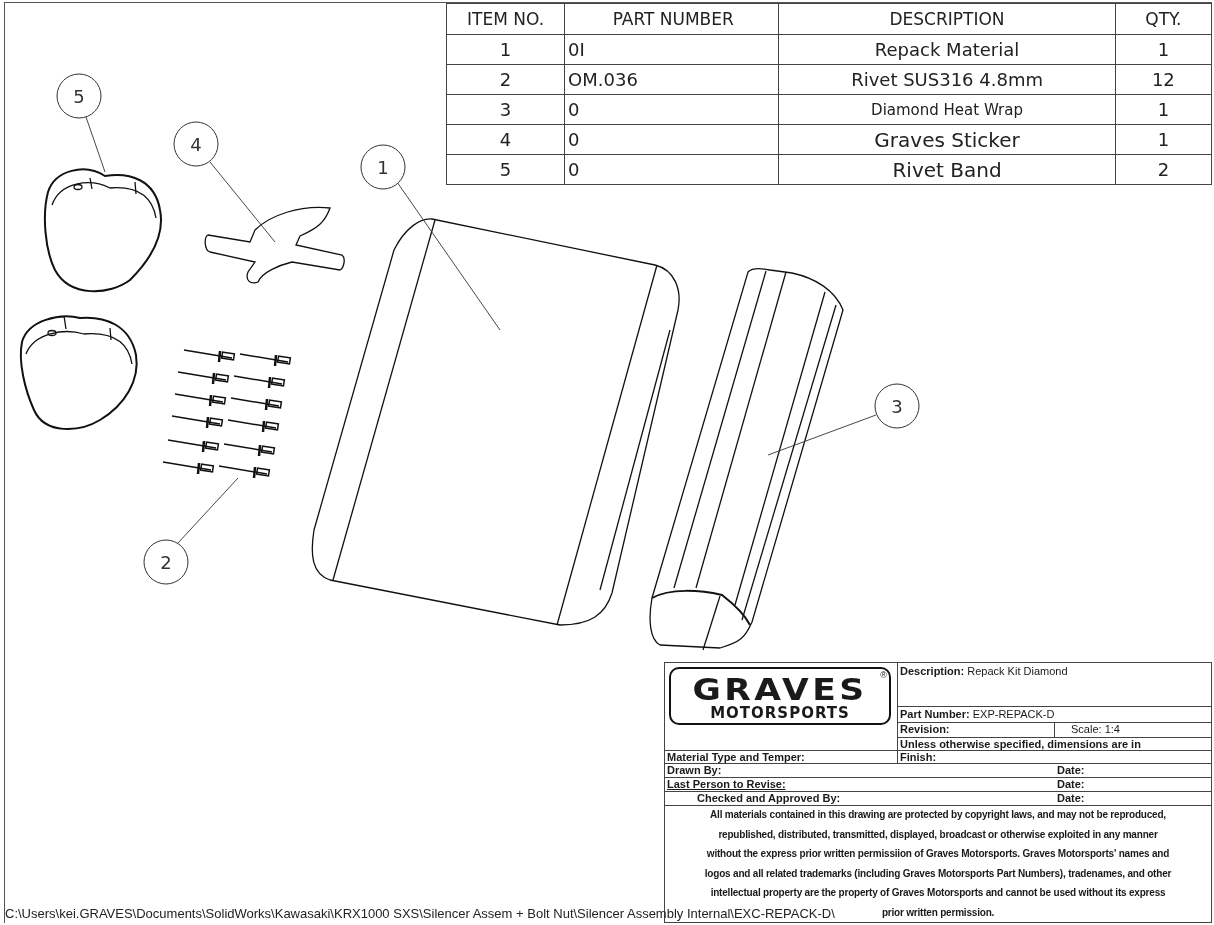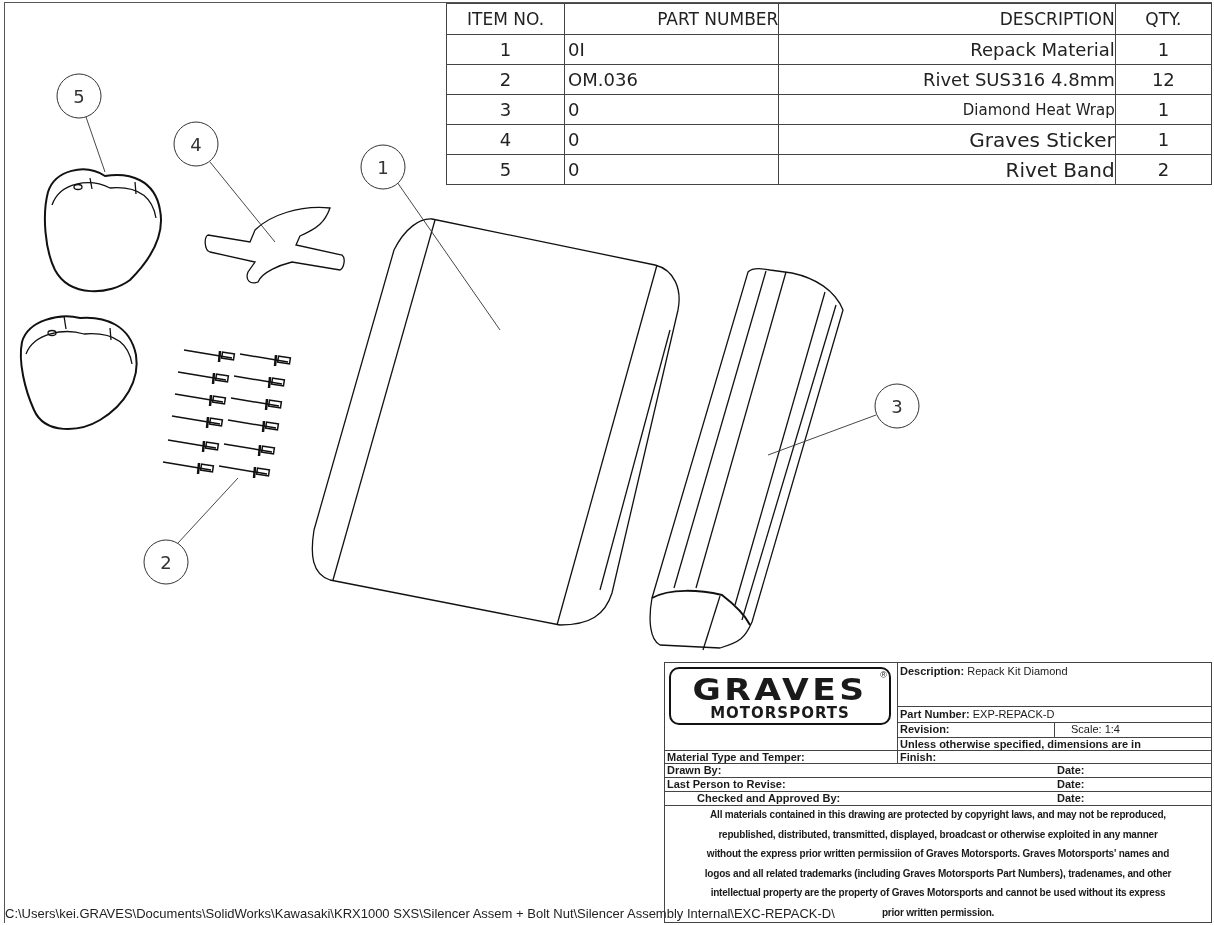--- a/index.html
+++ b/index.html
@@ -5,23 +5,23 @@
   html,body{margin:0;padding:0;background:#fff;}
   body{width:1214px;height:925px;position:relative;overflow:hidden;font-family:"DejaVu Sans",sans-serif;color:#1a1a1a;}
   .frame{position:absolute;left:4px;top:2px;width:1208px;height:921px;border-left:1px solid #555;border-top:1px solid #555;box-sizing:border-box;}
   #drawing{position:absolute;left:0;top:0;}
   
   .bom{position:absolute;left:446px;top:3px;width:766px;border-collapse:collapse;font-family:"DejaVu Sans",sans-serif;}
   .bom td,.bom th{border:1px solid #444;padding:0;height:29px;font-weight:normal;font-size:18px;color:#222;}
   .bom th{height:30px;font-size:17px;}
   .bom .c1{width:118px;text-align:center;margin-top:32px;}
   .bom .c2{width:212px;text-align:left;padding-left:3px;}
-  .bom .c3{width:338px;text-align:right;}
+  .bom .c3{width:338px;text-align:center;}
   .bom .c4{width:96px;text-align:center;}
-  .bom th.c2{text-align:right;}
+  .bom th.c2{text-align:center;}
   
   .tb{position:absolute;left:664px;top:662px;width:548px;height:261px;border:1px solid #444;box-sizing:border-box;font-family:"Liberation Sans",sans-serif;font-size:11px;}
   .tb .row{position:absolute;left:0;border-bottom:1px solid #444;box-sizing:border-box;}
   .tb b{font-weight:bold;}
   .logo{position:absolute;left:4px;top:4px;width:222px;height:58px;border:2px solid #111;border-radius:10px;box-sizing:border-box;text-align:center;}
   .logo .l1{font-family:"DejaVu Sans",sans-serif;font-weight:bold;font-size:30px;letter-spacing:3px;line-height:30px;margin-top:6px;transform:scaleX(1.15);}
   .logo .l2{font-family:"DejaVu Sans",sans-serif;font-weight:bold;font-size:15px;letter-spacing:1px;line-height:16px;}
   .logo .reg{position:absolute;right:2px;top:1px;font-size:9px;}
   .legal{position:absolute;left:0;top:142px;width:546px;text-align:center;font-size:10px;line-height:19.5px;font-weight:bold;letter-spacing:-0.2px;}
   .path{position:absolute;left:5px;top:906px;font-family:"Liberation Sans",sans-serif;font-size:13px;color:#222;white-space:nowrap;}
@@ -200,21 +200,21 @@
   </div>
   <div class="row" style="top:87px;width:546px;height:14px;border-top:1px solid #444;line-height:13px;">
     <b style="padding-left:2px;">Material Type and Temper:</b>
     <b style="position:absolute;left:232px;top:0;height:13px;border-left:1px solid #444;padding-left:2px;">Finish:</b>
   </div>
   <div class="row" style="top:101px;width:546px;height:14px;line-height:13px;">
     <b style="padding-left:2px;margin-top:8px;">Drawn By:</b>
     <b style="position:absolute;left:392px;">Date:</b>
   </div>
   <div class="row" style="top:115px;width:546px;height:14px;line-height:13px;">
-    <b style="padding-left:2px;">Last Person to Revise:</b>
+    <b style="padding-left:2px;text-decoration:underline;">Last Person to Revise:</b>
     <b style="position:absolute;left:392px;">Date:</b>
   </div>
   <div class="row" style="top:129px;width:546px;height:14px;line-height:13px;">
     <b style="padding-left:2px;margin-left:30px;">Checked and Approved By:</b>
     <b style="position:absolute;left:392px;">Date:</b>
   </div>
   <div class="legal">
     <div>All materials contained in this drawing are protected by copyright laws, and may not be reproduced,</div>
     <div>republished, distributed, transmitted, displayed, broadcast or otherwise exploited in any manner</div>
     <div>without the express prior written permissiion of Graves Motorsports. Graves Motorsports' names and</div>

